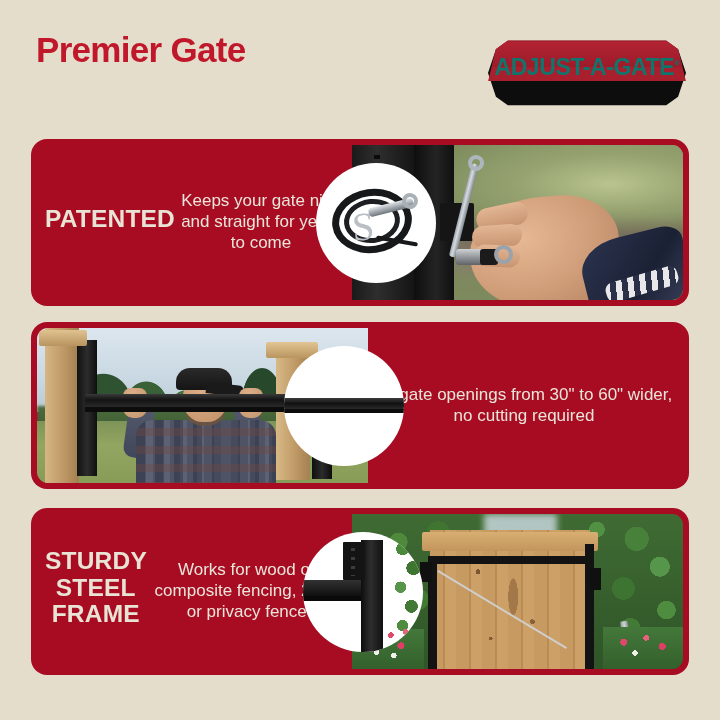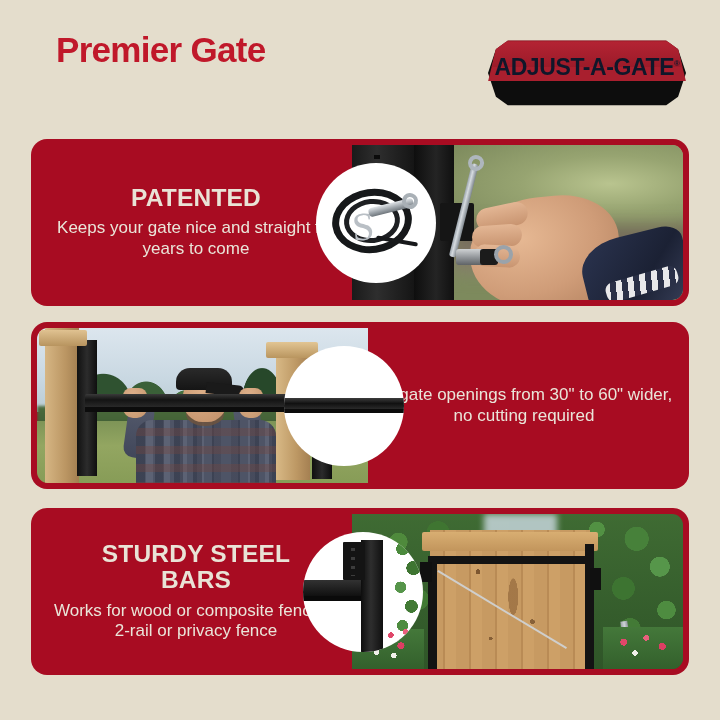--- a/index.html
+++ b/index.html
@@ -18,21 +18,20 @@
     position: absolute;
     top: 0; left: 0;
     width: 720px;
     height: 130px;
   }
   .title-block {
     position: absolute;
     left: 36px;
     top: 32px;
     line-height: 1.02;
-    margin-left: 20px;
   }
   .title-line1 {
     font-size: 35px;
     font-weight: bold;
     color: #c0182a;
     letter-spacing: -0.7px;
   }
   .title-line2 {
     font-size: 35px;
     font-weight: bold;
@@ -76,21 +75,21 @@
     height: 58%;
     background: linear-gradient(#b32333, #9c1b29);
   }
   .logo-name {
     position: absolute;
     left: 0; right: 0;
     top: 16px;
     text-align: center;
     font-size: 23px;
     font-weight: bold;
-    color: #0f172a;
+    color: #0f766e;
     letter-spacing: -0.4px;
     font-family: "Liberation Sans", sans-serif;
     white-space: nowrap;
   }
   .logo-reg {
     font-size: 8px;
     vertical-align: super;
   }
   .logo-tag {
     position: absolute;
@@ -120,21 +119,21 @@
   #panel-1 { top: 139px; }
   #panel-2 { top: 322px; }
   #panel-3 { top: 508px; }
 
   .panel-text {
     position: absolute;
     top: 0;
     height: 100%;
     width: 330px;
     display: flex;
-    flex-direction: column;
+    flex-direction: row;
     justify-content: center;
     align-items: center;
     text-align: center;
     padding: 0 14px;
     z-index: 3;
   }
   .text-left  { left: 0; }
   .text-right { right: 0; }
 
   .panel-heading {
@@ -672,17 +671,17 @@
     <div class="c3-horiz"></div>
     <div class="c3-horiz2"></div>
     <div class="c3-vert"></div>
     <div class="c3-bracket"></div>
     <div class="c3-dots"></div>
   </div>
 
   <div class="panel-text text-left">
     <div class="panel-heading">
       <div>STURDY STEEL</div>
-      <div>BARS</div>
+      <div>FRAME</div>
     </div>
     <div class="panel-sub">Works for wood or composite fencing, 2-rail or privacy fence</div>
   </div>
 </div>
 
 </body></html>

